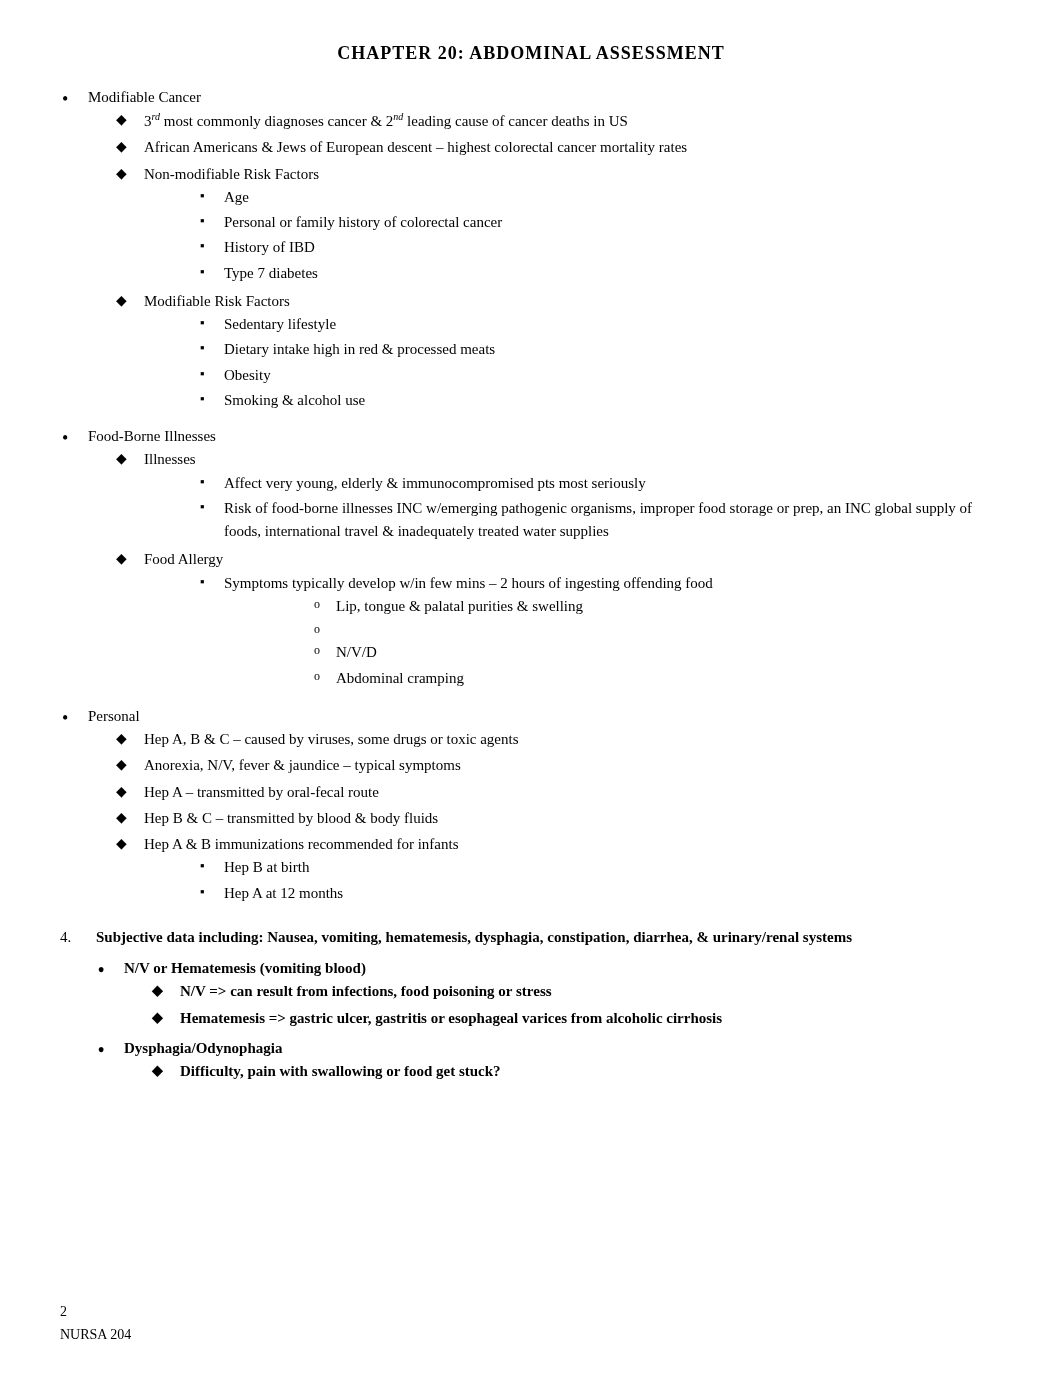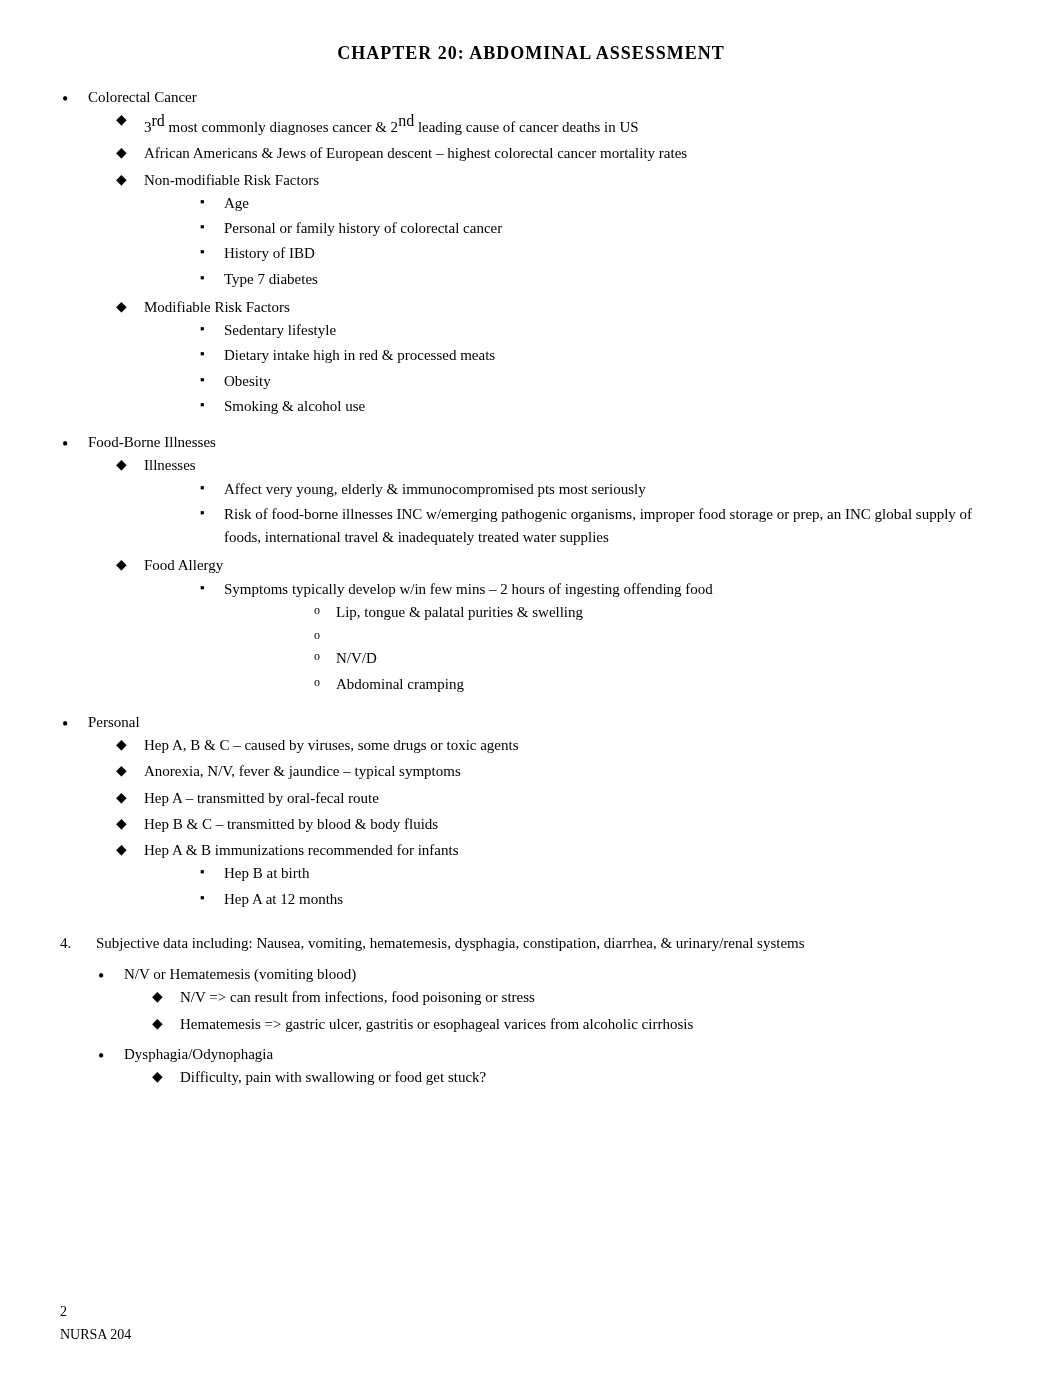--- a/index.html
+++ b/index.html
@@ -104,44 +104,46 @@
       align-items: flex-start;
       margin-top: 16px;
       margin-bottom: 6px;
     }
     .numbered-item > .num {
       min-width: 36px;
       font-size: 15px;
     }
     .numbered-item > .content {
       flex: 1;
+      font-weight: bold;
     }
 
     .footer {
       position: absolute;
       bottom: 30px;
       left: 60px;
       font-size: 14px;
       line-height: 1.6;
     }
 
     sup {
-      font-size: 16px;
+      font-size: 10px;
+      font-style: italic;
     }
   </style>
 </head>
 <body>
 
 <div class="page-content">
   <h1>CHAPTER 20: ABDOMINAL ASSESSMENT</h1>
 
   <div class="l1 section-gap">
     <span class="bullet">•</span>
     <div class="content">
-      <span>Colorectal Cancer</span>
+      <span>Modifiable Cancer</span>
 
       <div class="l2">
         <span class="bullet">◆</span>
         <div class="content">
           <span>3<sup>rd</sup> most commonly diagnoses cancer &amp; 2<sup>nd</sup> leading cause of cancer deaths in US</span>
         </div>
       </div>
 
       <div class="l2">
         <span class="bullet">◆</span>

